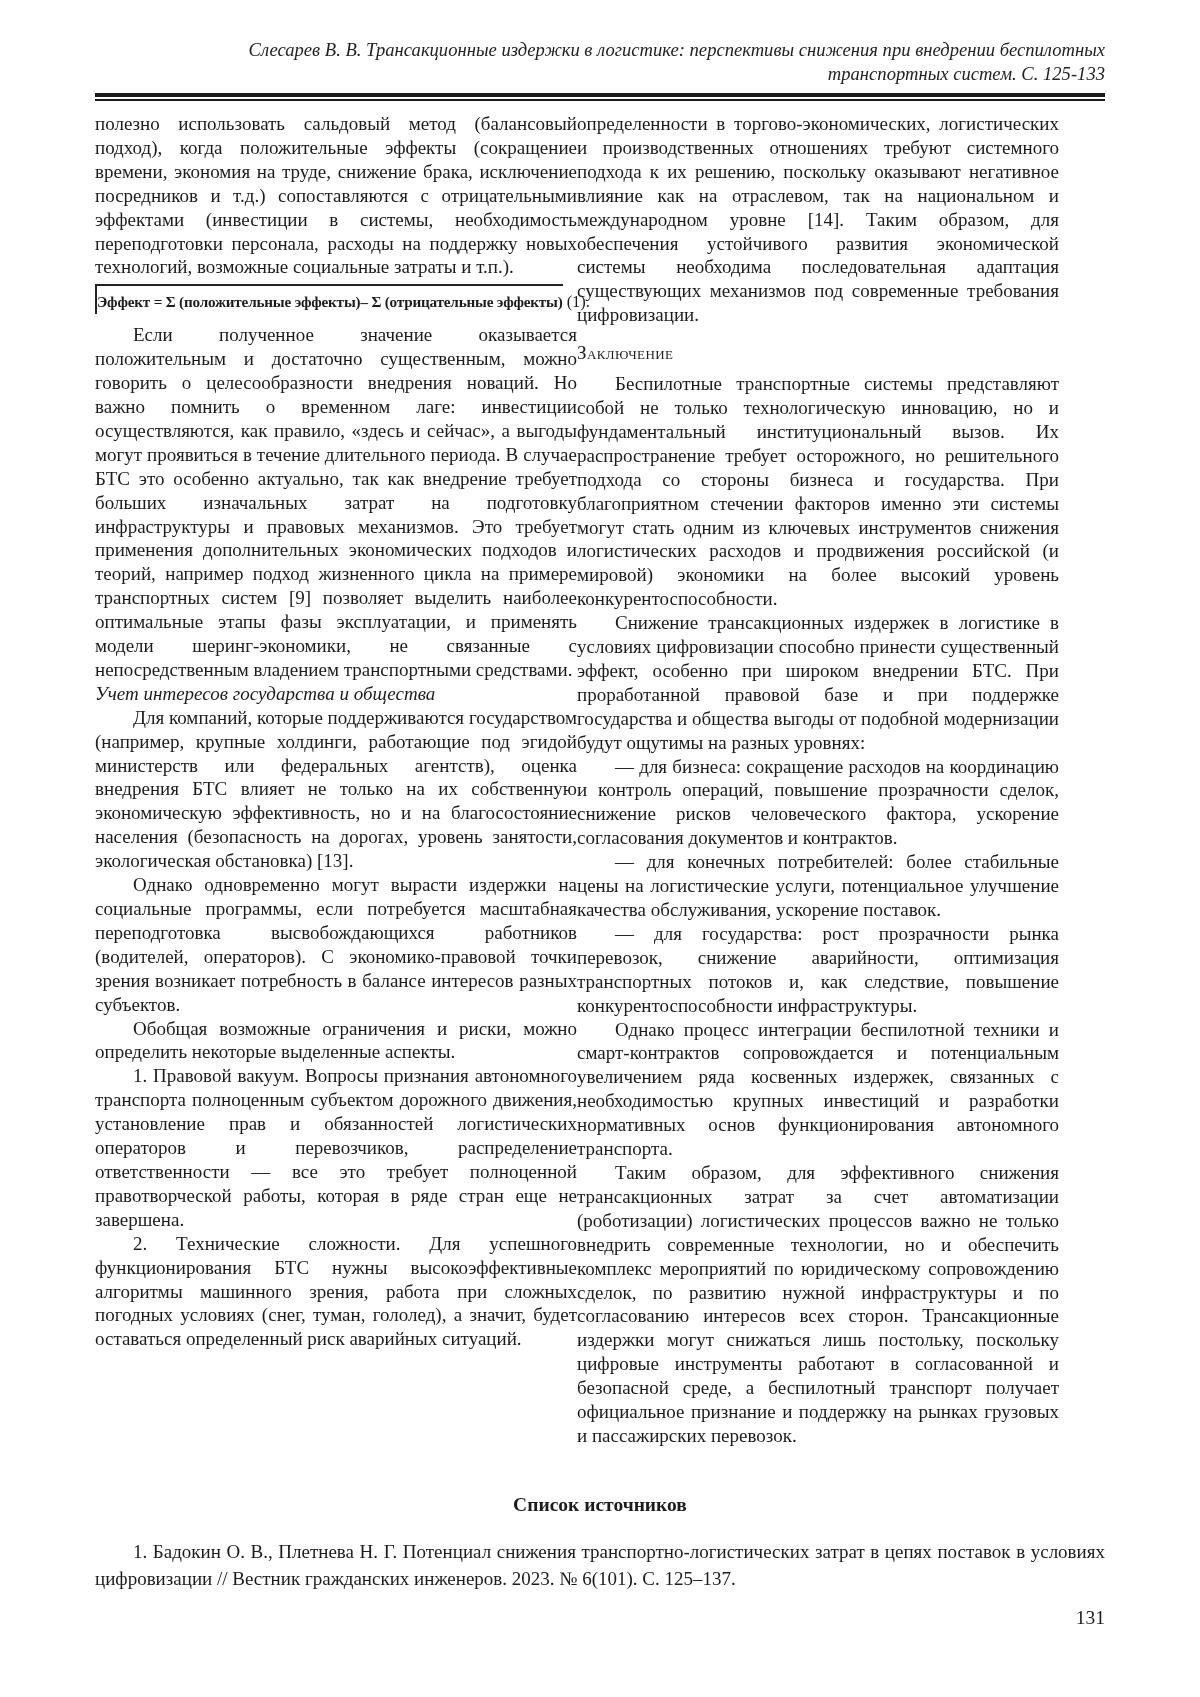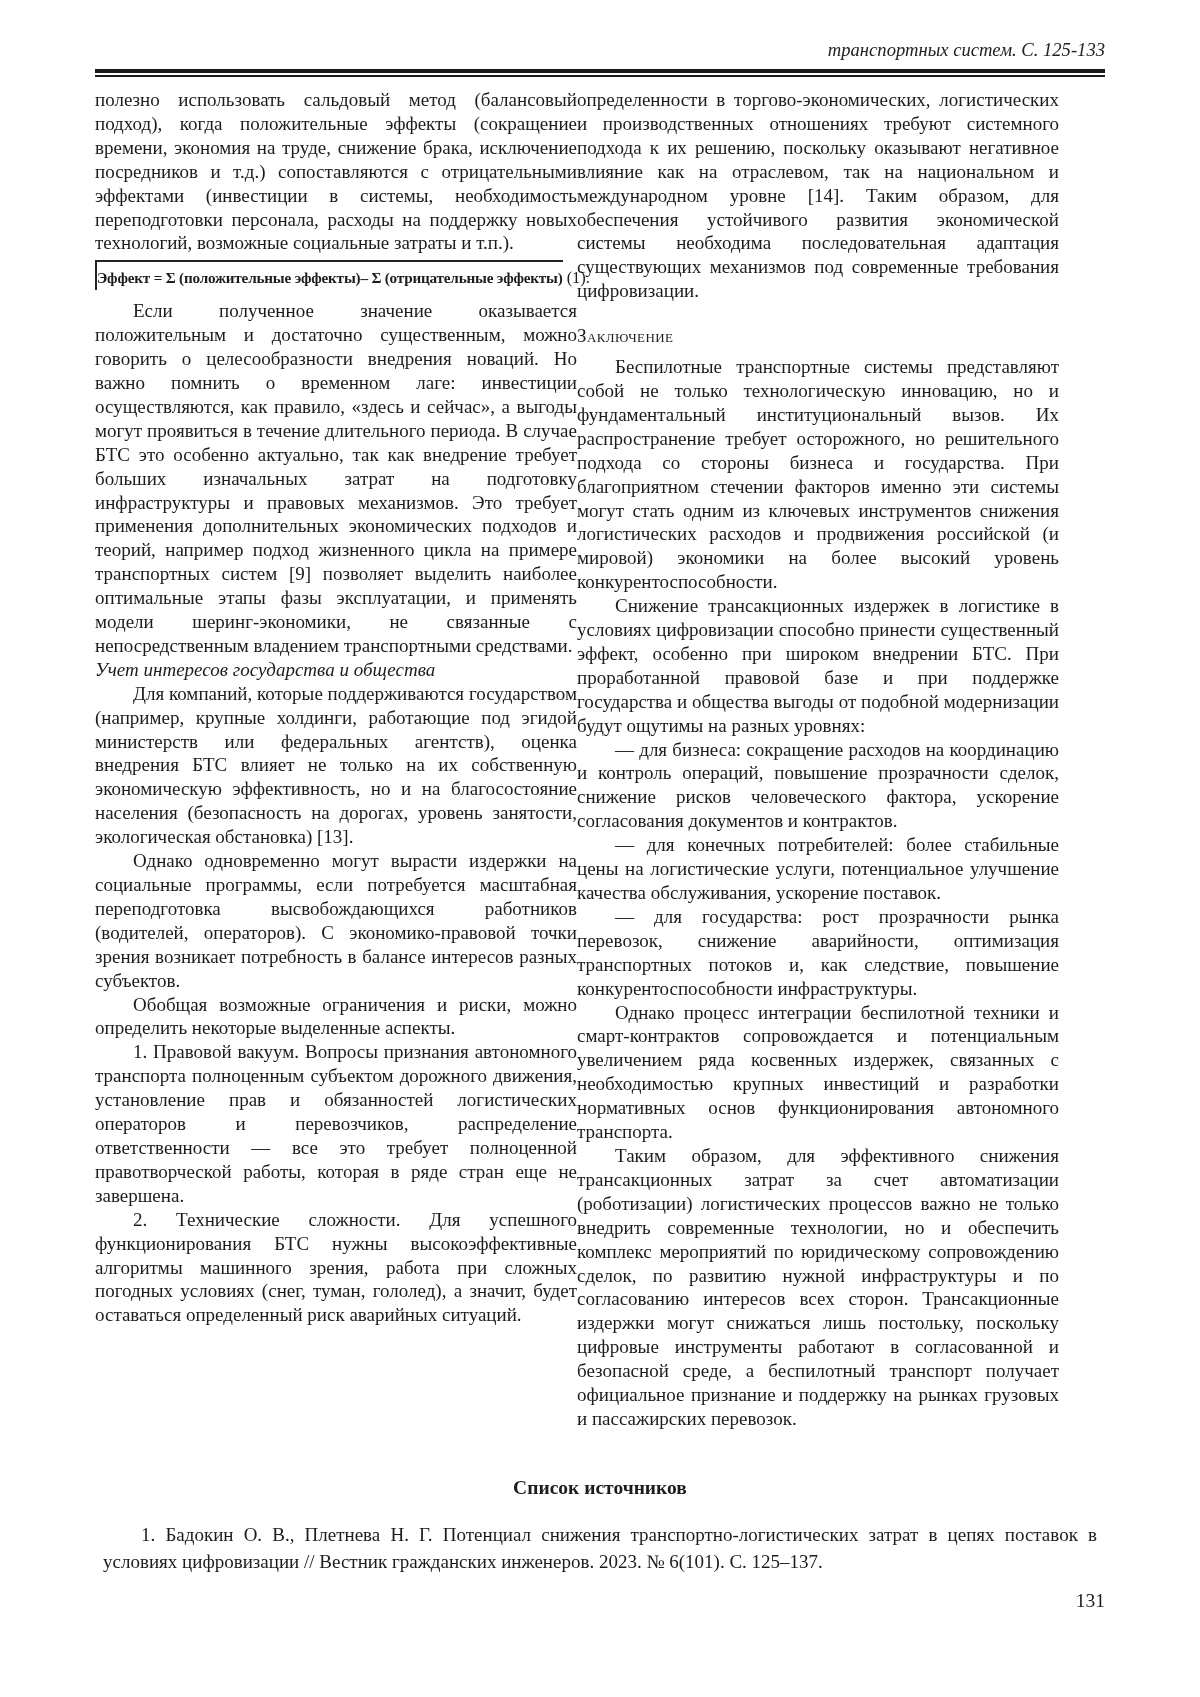--- a/index.html
+++ b/index.html
@@ -40,21 +40,21 @@
     hyphens: none;
   }
   .col p { margin: 0; text-indent: 38px; }
   .col p.flush { text-indent: 0; }
   .col p.italic { font-style: italic; text-indent: 0; }
   .col p.jlast { text-align-last: justify; }
   .col p.heading-sc {
     font-variant: small-caps;
     letter-spacing: 0.4px;
     text-indent: 0;
-    margin-top: 21px;
+    margin-top: 14px;
     margin-bottom: 7px;
   }
 
   
   .formula {
     display: flex;
     align-items: baseline;
     justify-content: space-between;
     margin: 5px 0 9px 0;
     white-space: nowrap;
@@ -76,40 +76,41 @@
   
   .references { margin-top: 46px; }
   .references h2 {
     margin: 0;
     text-align: center;
     font-size: 19.5px;
     font-weight: bold;
   }
   .ref-list { margin-top: 22px; }
   .ref-list p {
-    margin: 8px;
+    margin: 0;
     font-size: 19px;
     line-height: 27px;
     text-align: justify;
     text-indent: 38px;
   }
 
   .page-number {
     margin-top: 15px;
     text-align: right;
     font-size: 19.5px;
   }
 </style>
 </head>
 <body>
 
 <div class="page">
 
   <header>
     <div class="running-head">
+      <div>Слесарев В. В. Трансакционные издержки в логистике: перспективы снижения при внедрении беспилотных</div>
       <div>транспортных систем. С. 125-133</div>
     </div>
     <div class="head-rule"></div>
   </header>
 
   <main class="columns">
     <section class="col" id="col-left">
         <p class=" flush">полезно использовать сальдовый метод (балансовый подход), когда положительные эффекты (сокращение времени, экономия на труде, снижение брака, исключение посредников и т.д.) сопоставляются с отрицательными эффектами (инвестиции в системы, необходимость переподготовки персонала, расходы на поддержку новых технологий, возможные социальные затраты и т.п.).</p>
         <div class="formula">
           <span class="formula-body">Эффект = Σ (положительные эффекты)– Σ (отрицательные эффекты)</span>

